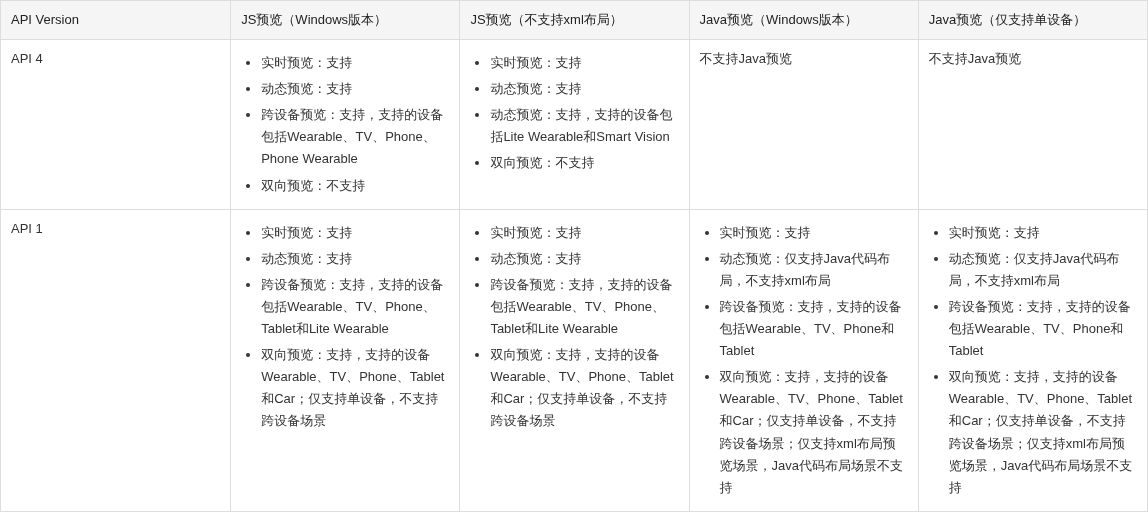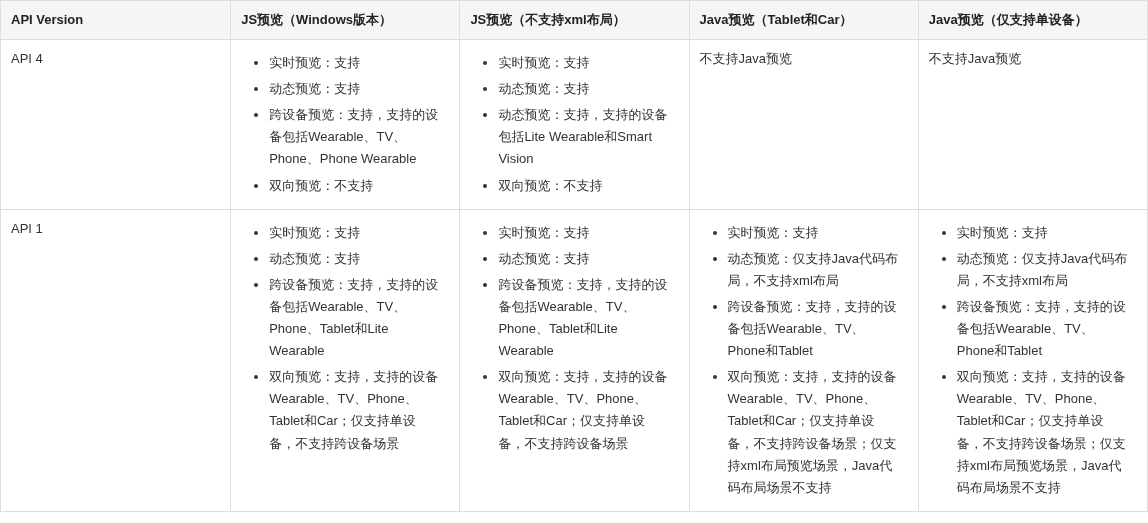--- a/index.html
+++ b/index.html
@@ -1,42 +1,42 @@
 <!DOCTYPE html>
 <html><head>
 <meta charset="utf-8">
 <style>
 html,body{margin:0;padding:0;font-family:"Microsoft YaHei","PingFang SC",Arial,sans-serif;font-size:13px;color:#333;background:#fff}
 .table-wrap{width:1148px;box-sizing:border-box}
 table{width:100%;border-collapse:collapse;table-layout:fixed}
 th,td{border:1px solid #ddd;padding:8px 10px;vertical-align:top;text-align:left;line-height:1.7}
-th{background:#f5f5f5;font-weight:700;color:#222}
+th{background:#f5f5f5;font-weight:400;color:#222}
 col.c0{width:230px}
 col.c1,col.c2,col.c3,col.c4{width:229px}
 ul{margin:0;padding-left:20px}
-li{margin:4px 8px;list-style:disc}
+li{margin:4px 0;list-style:disc}
 </style>
 </head>
 <body>
 
 <div class="table-wrap">
   <table>
     <colgroup>
       <col class="c0">
         <col class="c1">
         <col class="c2">
         <col class="c3">
         <col class="c4">
     </colgroup>
     <thead>
       <tr>
         <th>API Version</th>
         <th>JS预览（Windows版本）</th>
         <th>JS预览（不支持xml布局）</th>
-        <th>Java预览（Tablet和Car）</th>
+        <th>Java预览（Windows版本）</th>
         <th>Java预览（仅支持单设备）</th>
       </tr>
     </thead>
     <tbody id="tbody">
         <tr>
           <td>API 4</td>
           <td>
             <ul>
               <li>实时预览：支持</li>
               <li>动态预览：支持</li>

